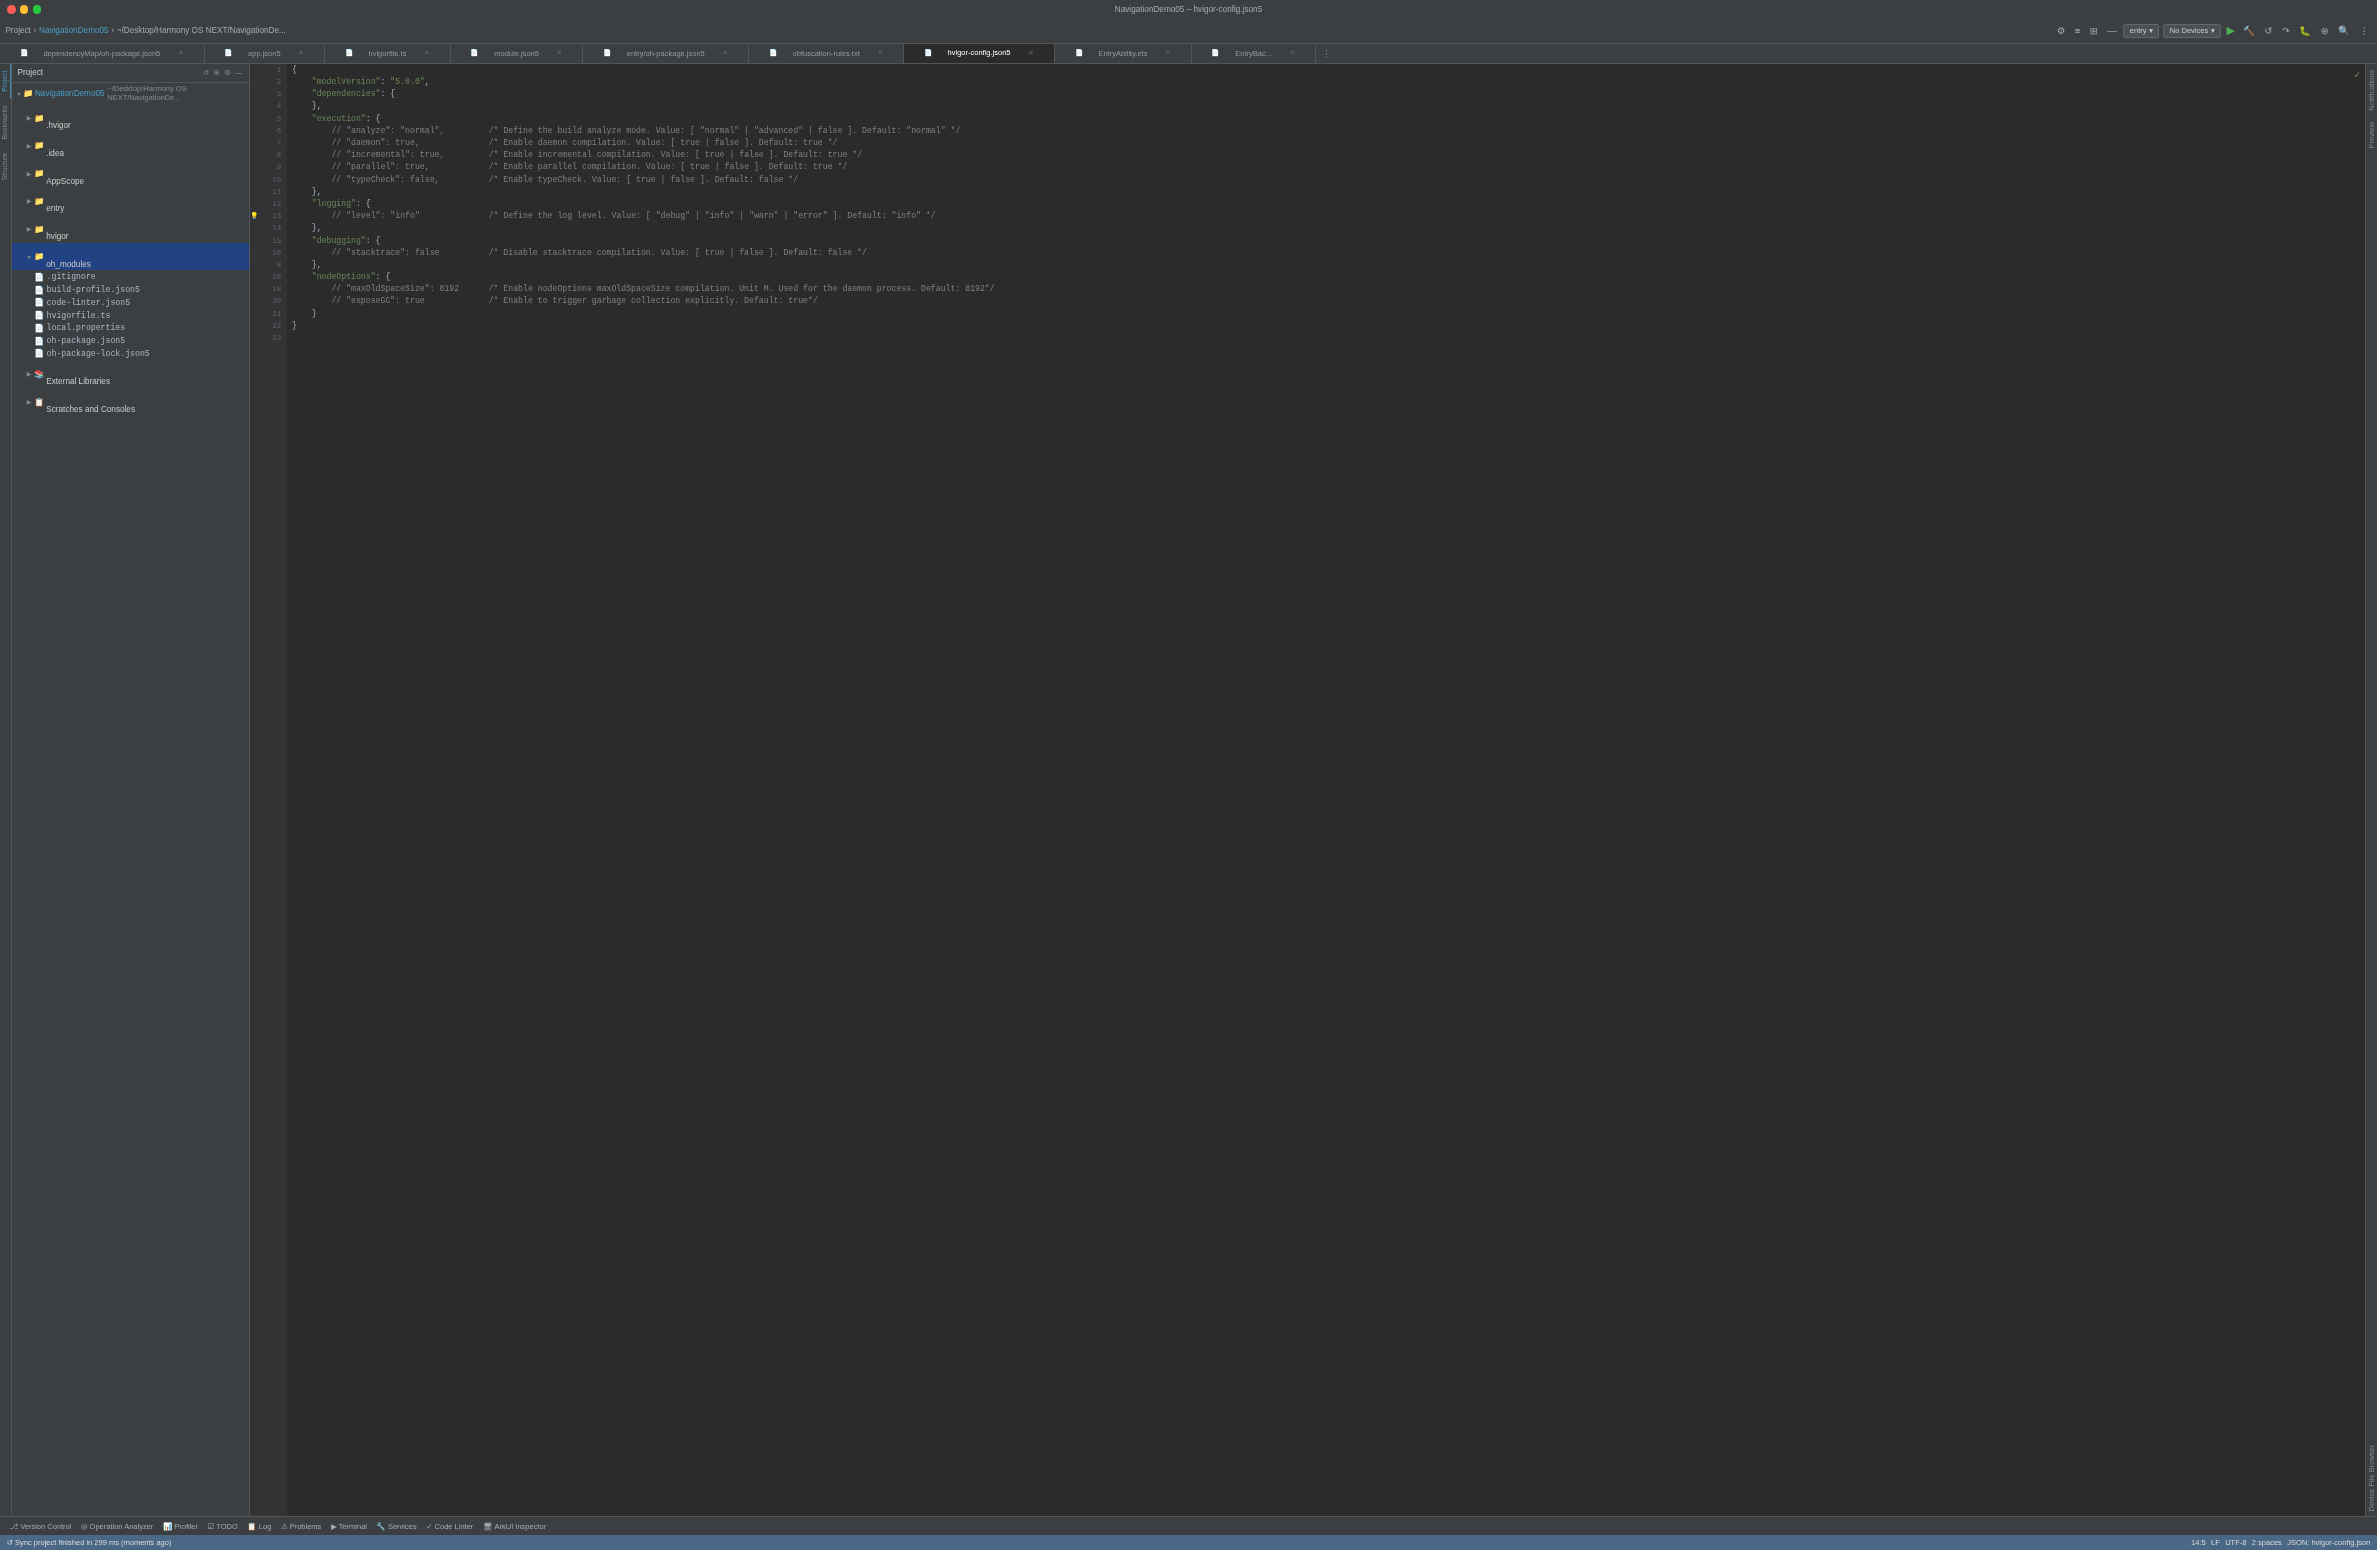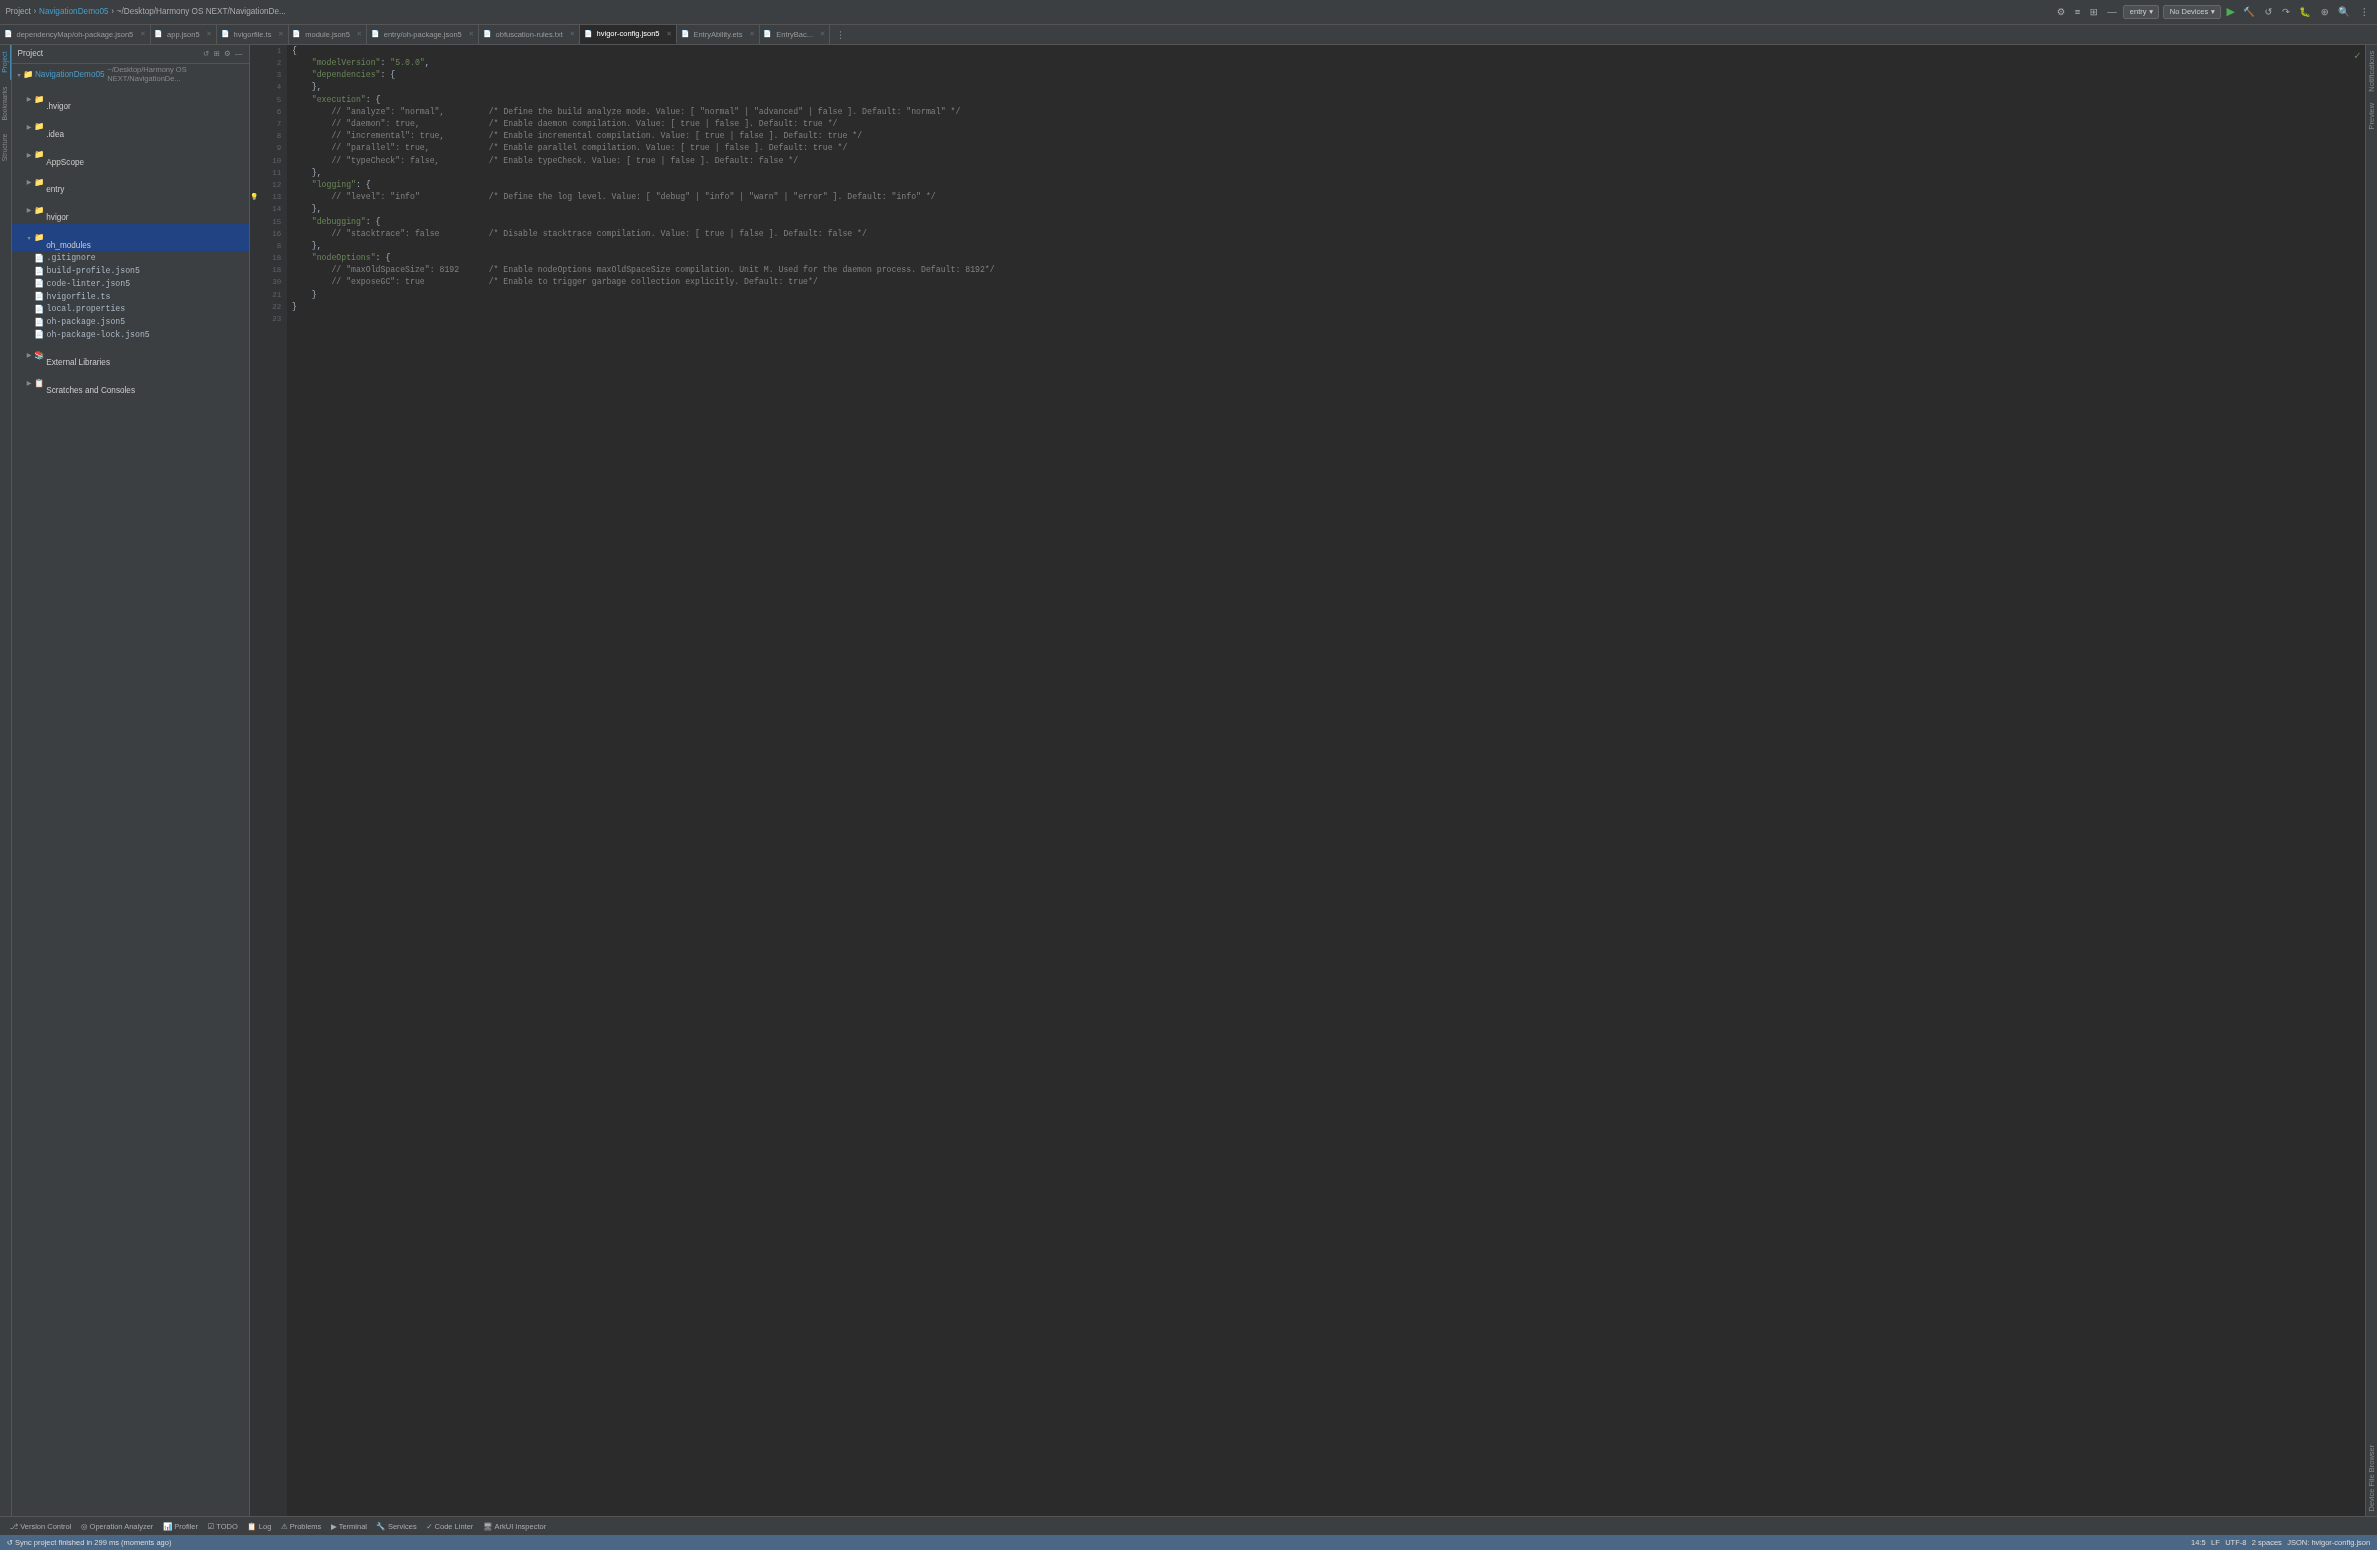--- a/index.html
+++ b/index.html
@@ -19,21 +19,21 @@
     .toolbar-breadcrumb { display: flex; align-items: center; gap: 2.7px; font-size: 8.2px; color: #aaa; }
     .toolbar-breadcrumb span { color: #aaa; }
     .toolbar-right { margin-left: auto; display: flex; align-items: center; gap: 4.1px; }
     .toolbar-icon-btn { background: none; border: none; color: #aaa; cursor: pointer; padding: 1.4px 2.7px; border-radius: 2px; font-size: 9.5px; display: flex; align-items: center; }
     .device-selector { background: #4c5052; border: 0.7px solid #666; color: #ccc; padding: 1.4px 5.4px; border-radius: 2px; font-size: 7.5px; cursor: pointer; display: flex; align-items: center; gap: 2.7px; }
     .run-btn { background: none; border: none; color: #6a9955; cursor: pointer; font-size: 11px; padding: 1.4px; }
     .run-btn-green { color: #4caf50; }
 
     
     .tabs-bar { height: 20.4px; background: #3c3f41; border-bottom: 0.7px solid #555; display: flex; align-items: stretch; overflow-x: auto; flex-shrink: 0; }
-    .tab { display: flex; align-items: center; padding: 0 4px; gap: 4px; font-size: 7.5px; color: #999; cursor: pointer; border-right: 0.7px solid #555; white-space: nowrap; min-width: 54px; }
+    .tab { display: flex; align-items: center; padding: 0 20px; gap: 15px; font-size: 7.5px; color: #999; cursor: pointer; border-right: 0.7px solid #555; white-space: nowrap; min-width: 54px; }
     .tab.active { background: #2b2b2b; color: #fff; border-bottom: 1.4px solid #2b2b2b; }
     .tab-icon { font-size: 6.8px; }
     .tab-close { margin-left: 2.7px; color: #666; font-size: 6.8px; }
 
     
     .main-area { display: flex; flex: 1; overflow: hidden; }
 
     
     .file-tree { width: 238px; background: #3c3f41; border-right: 0.7px solid #555; overflow-y: auto; flex-shrink: 0; }
     .tree-header { height: 19px; display: flex; align-items: center; padding: 0 5.4px; background: #3c3f41; border-bottom: 0.7px solid #555; gap: 2.7px; }
@@ -77,20 +77,28 @@
     
     .left-labels { width: 12.2px; background: #3c3f41; border-right: 0.7px solid #555; display: flex; flex-direction: column; flex-shrink: 0; }
     .left-label { writing-mode: vertical-rl; transform: rotate(180deg); font-size: 6.8px; color: #888; padding: 6.8px 1.4px; cursor: pointer; text-align: center; }
     .left-label.active { color: #4a9cc7; border-left: 1.4px solid #4a9cc7; }
   </style>
 </head>
 <body>
 
 <div style="display:flex;flex-direction:column;height:100vh;width:100vw;overflow:hidden;">
 
+  <div class="titlebar">
+    <div class="titlebar-buttons">
+      <button class="titlebar-btn btn-close"></button>
+      <button class="titlebar-btn btn-minimize"></button>
+      <button class="titlebar-btn btn-maximize"></button>
+    </div>
+    <span class="titlebar-title">NavigationDemo05 – hvigor-config.json5</span>
+  </div>
 
   <div class="toolbar">
     <div class="toolbar-breadcrumb">
       <span>Project</span>
       <span>›</span>
       <span style="color:#4a9cc7;">NavigationDemo05</span>
       <span>›</span>
       <span>~/Desktop/Harmony OS NEXT/NavigationDe...</span>
     </div>
     <div class="toolbar-right">

